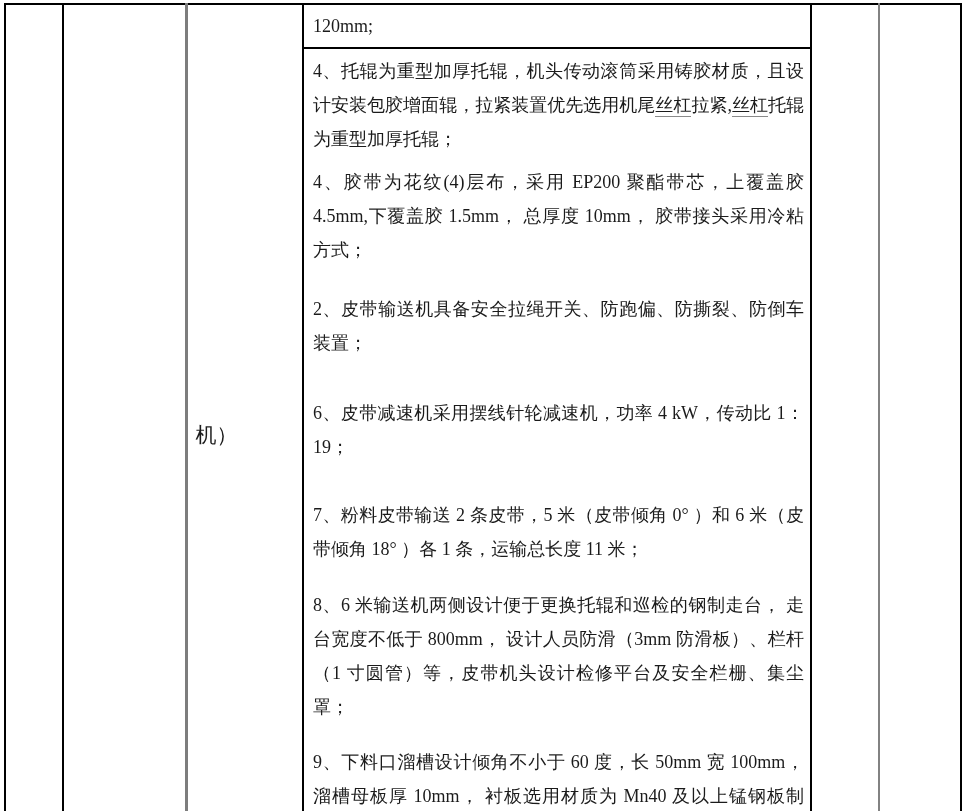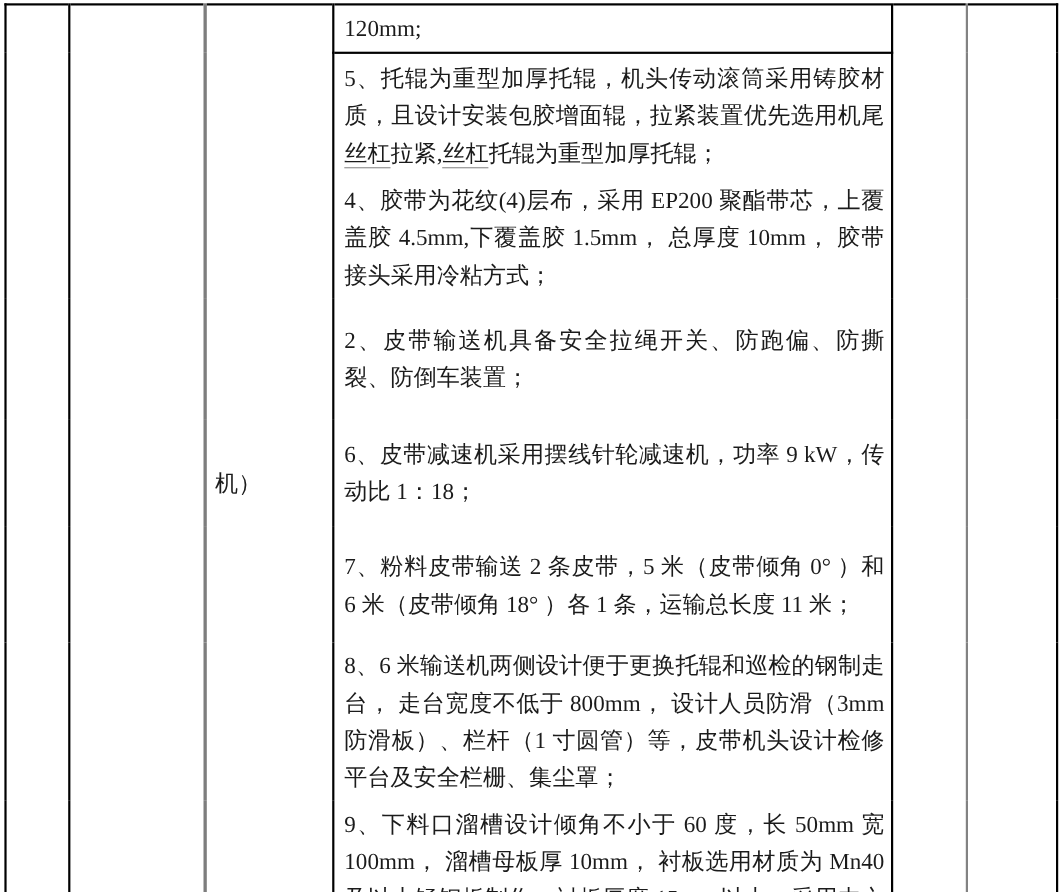--- a/index.html
+++ b/index.html
@@ -32,21 +32,21 @@
   
   .c1 { border-right: 2px solid #000000; }
   .c2 { border-right: 3px solid #7d7d7d; }
   .c3 { border-right: 2px solid #000000; }
   .c4 { border-right: 2px solid #000000; }
   .c5 { border-right: 2px solid #828282; }
   
   .spec {
     border-bottom: 2px solid #000000;
     padding: 4px 6px 4px 9px;
-    font-size: 21px;
+    font-size: 18px;
     line-height: 34px;
     text-align: justify;
     text-justify: inter-ideograph;
   }
   .spec.first {
     text-align: left;
   }
   .spec:last-of-type { border-bottom: none; }
   .merged-label-cell {
     padding-left: 8px;
@@ -77,33 +77,33 @@
       <tr>
     <td class="c1" rowspan="8"></td>
     <td class="c2" rowspan="8"></td>
     <td class="c3 merged-label-cell" rowspan="8">机）</td>
     <td class="c4 spec first" style="height:33px">120mm;</td>
     <td class="c5" rowspan="8"></td>
     <td rowspan="8"></td>
   </tr>
 
   <tr>
-    <td class="c4 spec" style="height:103px"><span>5、托辊为重型加厚托辊，机头传动滚筒采用铸胶材质，且设计安装包胶增面辊，拉紧装置优先选用机尾</span><span class="u">丝杠</span><span>拉紧,</span><span class="u">丝杠</span><span>托辊为重型加厚托辊；</span></td>
+    <td class="c4 spec" style="height:103px"><span>4、托辊为重型加厚托辊，机头传动滚筒采用铸胶材质，且设计安装包胶增面辊，拉紧装置优先选用机尾</span><span class="u">丝杠</span><span>拉紧,</span><span class="u">丝杠</span><span>托辊为重型加厚托辊；</span></td>
   </tr>
 
   <tr>
     <td class="c4 spec" style="height:103px">4、胶带为花纹(4)层布，采用 EP200 聚酯带芯，上覆盖胶 4.5mm,下覆盖胶 1.5mm， 总厚度 10mm， 胶带接头采用冷粘方式；</td>
   </tr>
 
   <tr>
     <td class="c4 spec" style="height:102px">2、皮带输送机具备安全拉绳开关、防跑偏、防撕裂、防倒车装置；</td>
   </tr>
 
   <tr>
-    <td class="c4 spec" style="height:90px">6、皮带减速机采用摆线针轮减速机，功率 9 kW，传动比 1：18；</td>
+    <td class="c4 spec" style="height:90px">6、皮带减速机采用摆线针轮减速机，功率 4 kW，传动比 1：19；</td>
   </tr>
 
   <tr>
     <td class="c4 spec" style="height:97px">7、粉料皮带输送 2 条皮带，5 米（皮带倾角 0°  ）和 6 米（皮带倾角 18°  ）各 1 条，运输总长度 11 米；</td>
   </tr>
 
   <tr>
     <td class="c4 spec" style="height:133px">8、6 米输送机两侧设计便于更换托辊和巡检的钢制走台， 走台宽度不低于 800mm， 设计人员防滑（3mm 防滑板）、栏杆（1 寸圆管）等，皮带机头设计检修平台及安全栏栅、集尘罩；</td>
   </tr>
 

